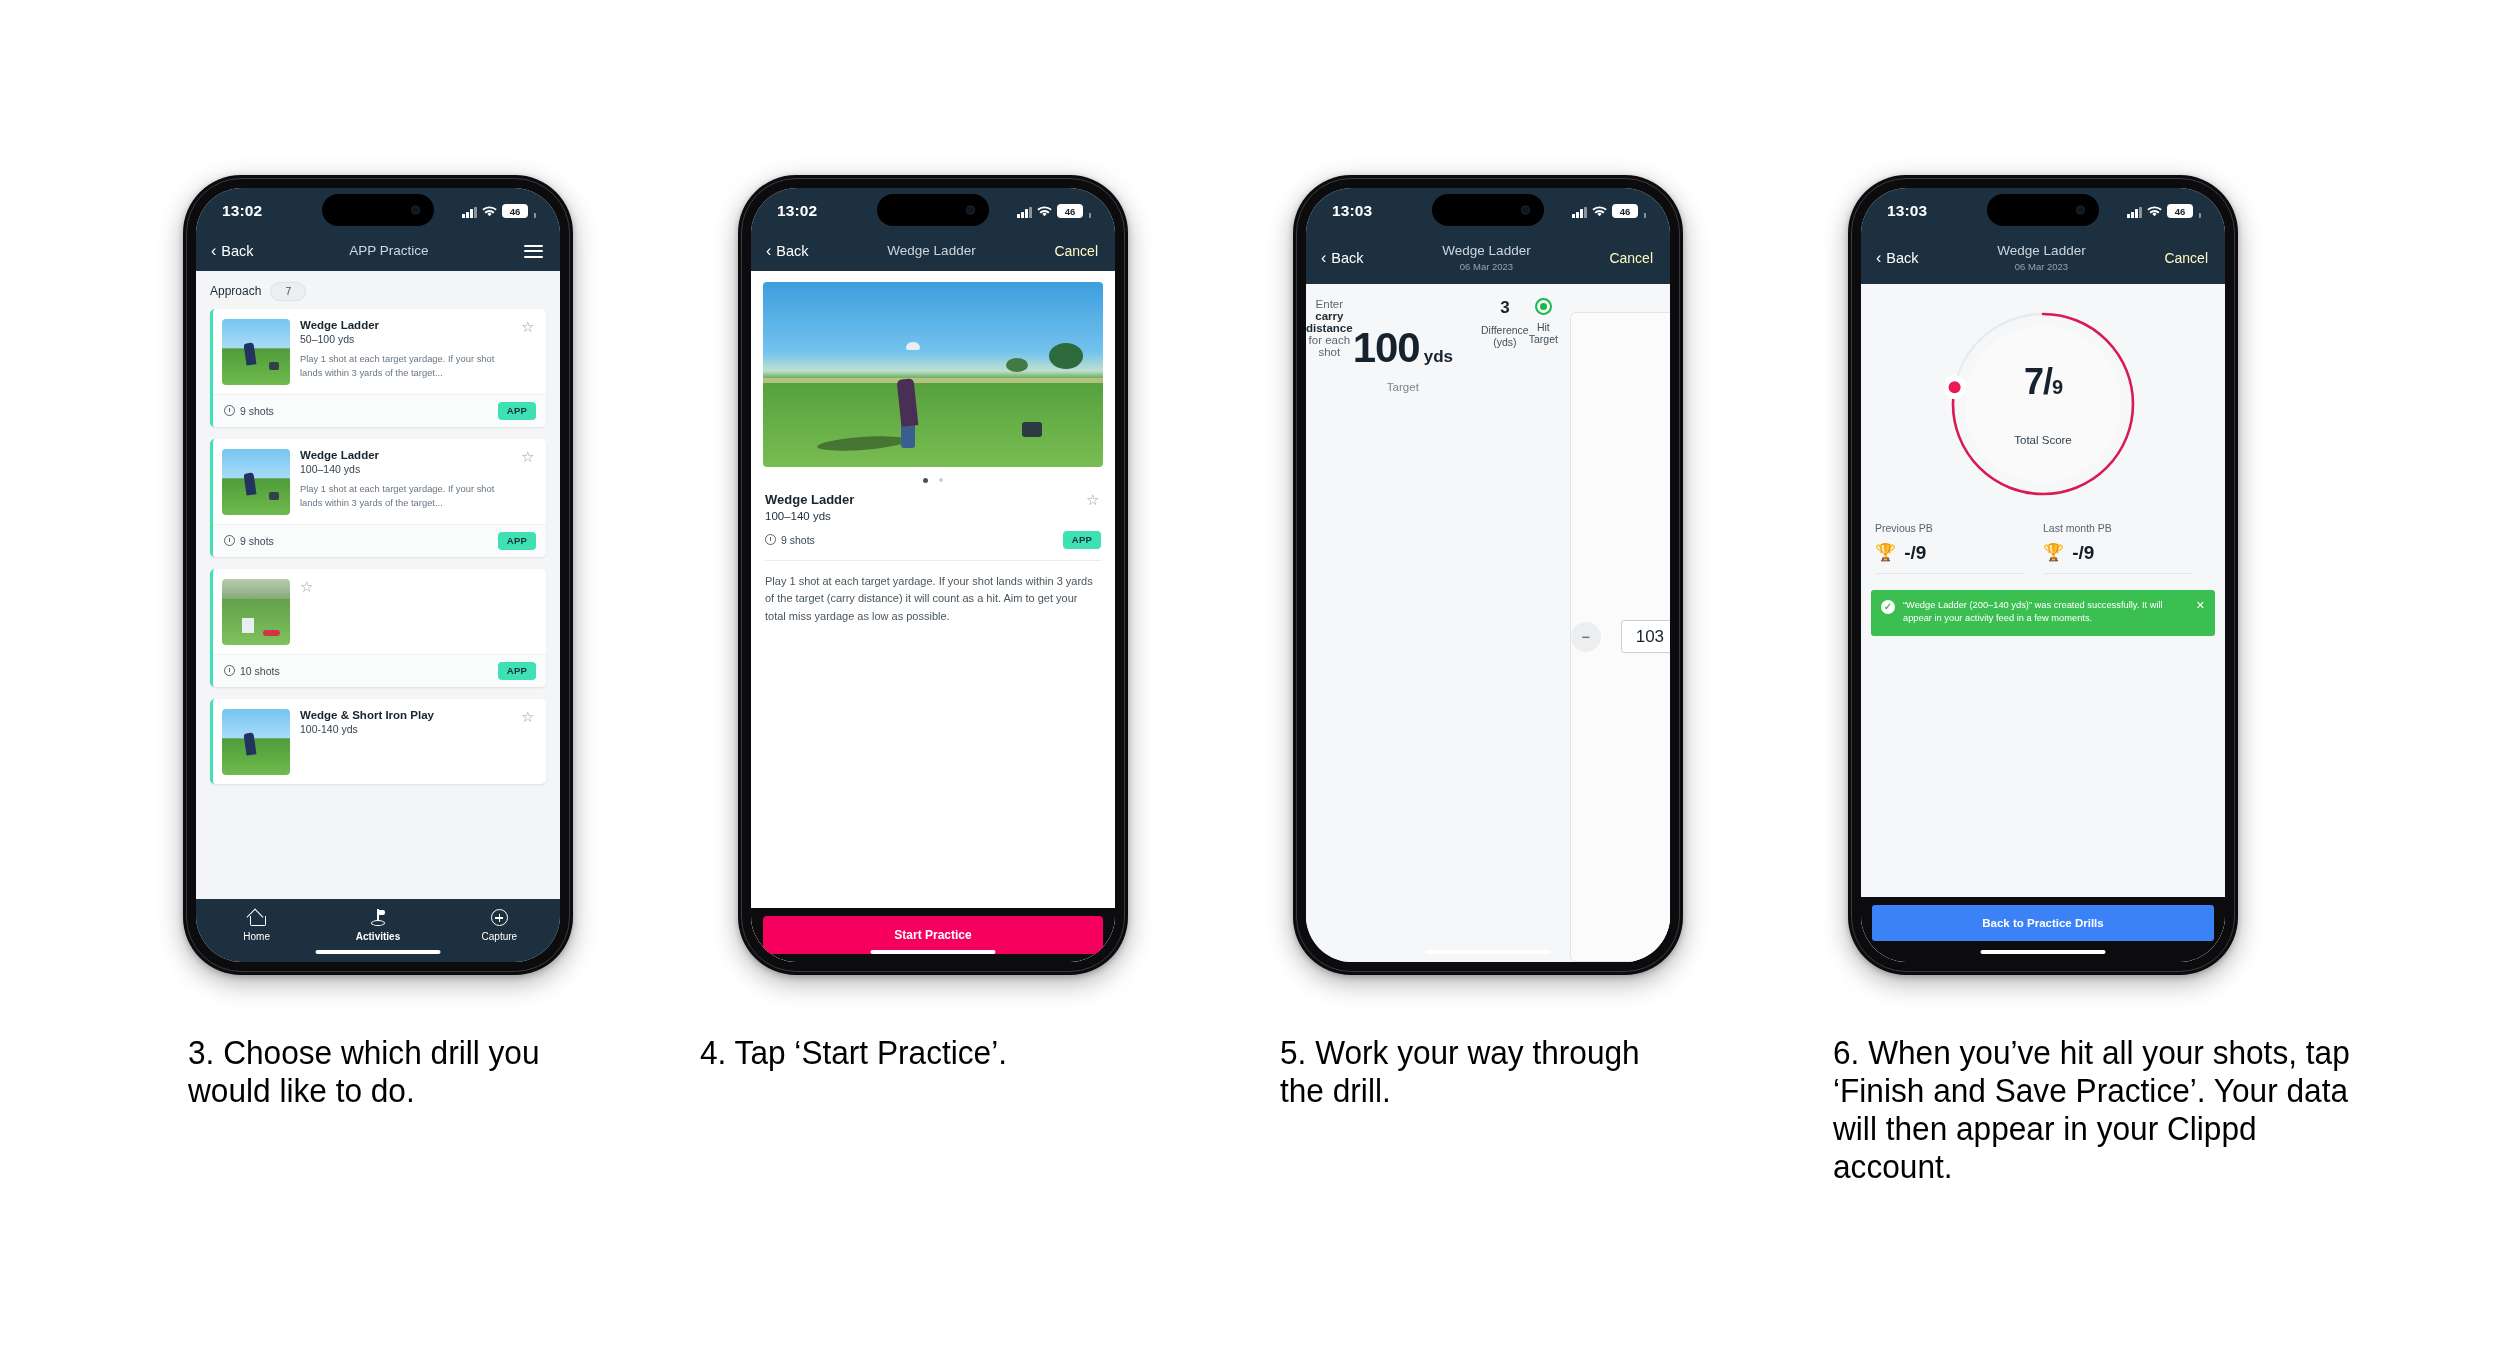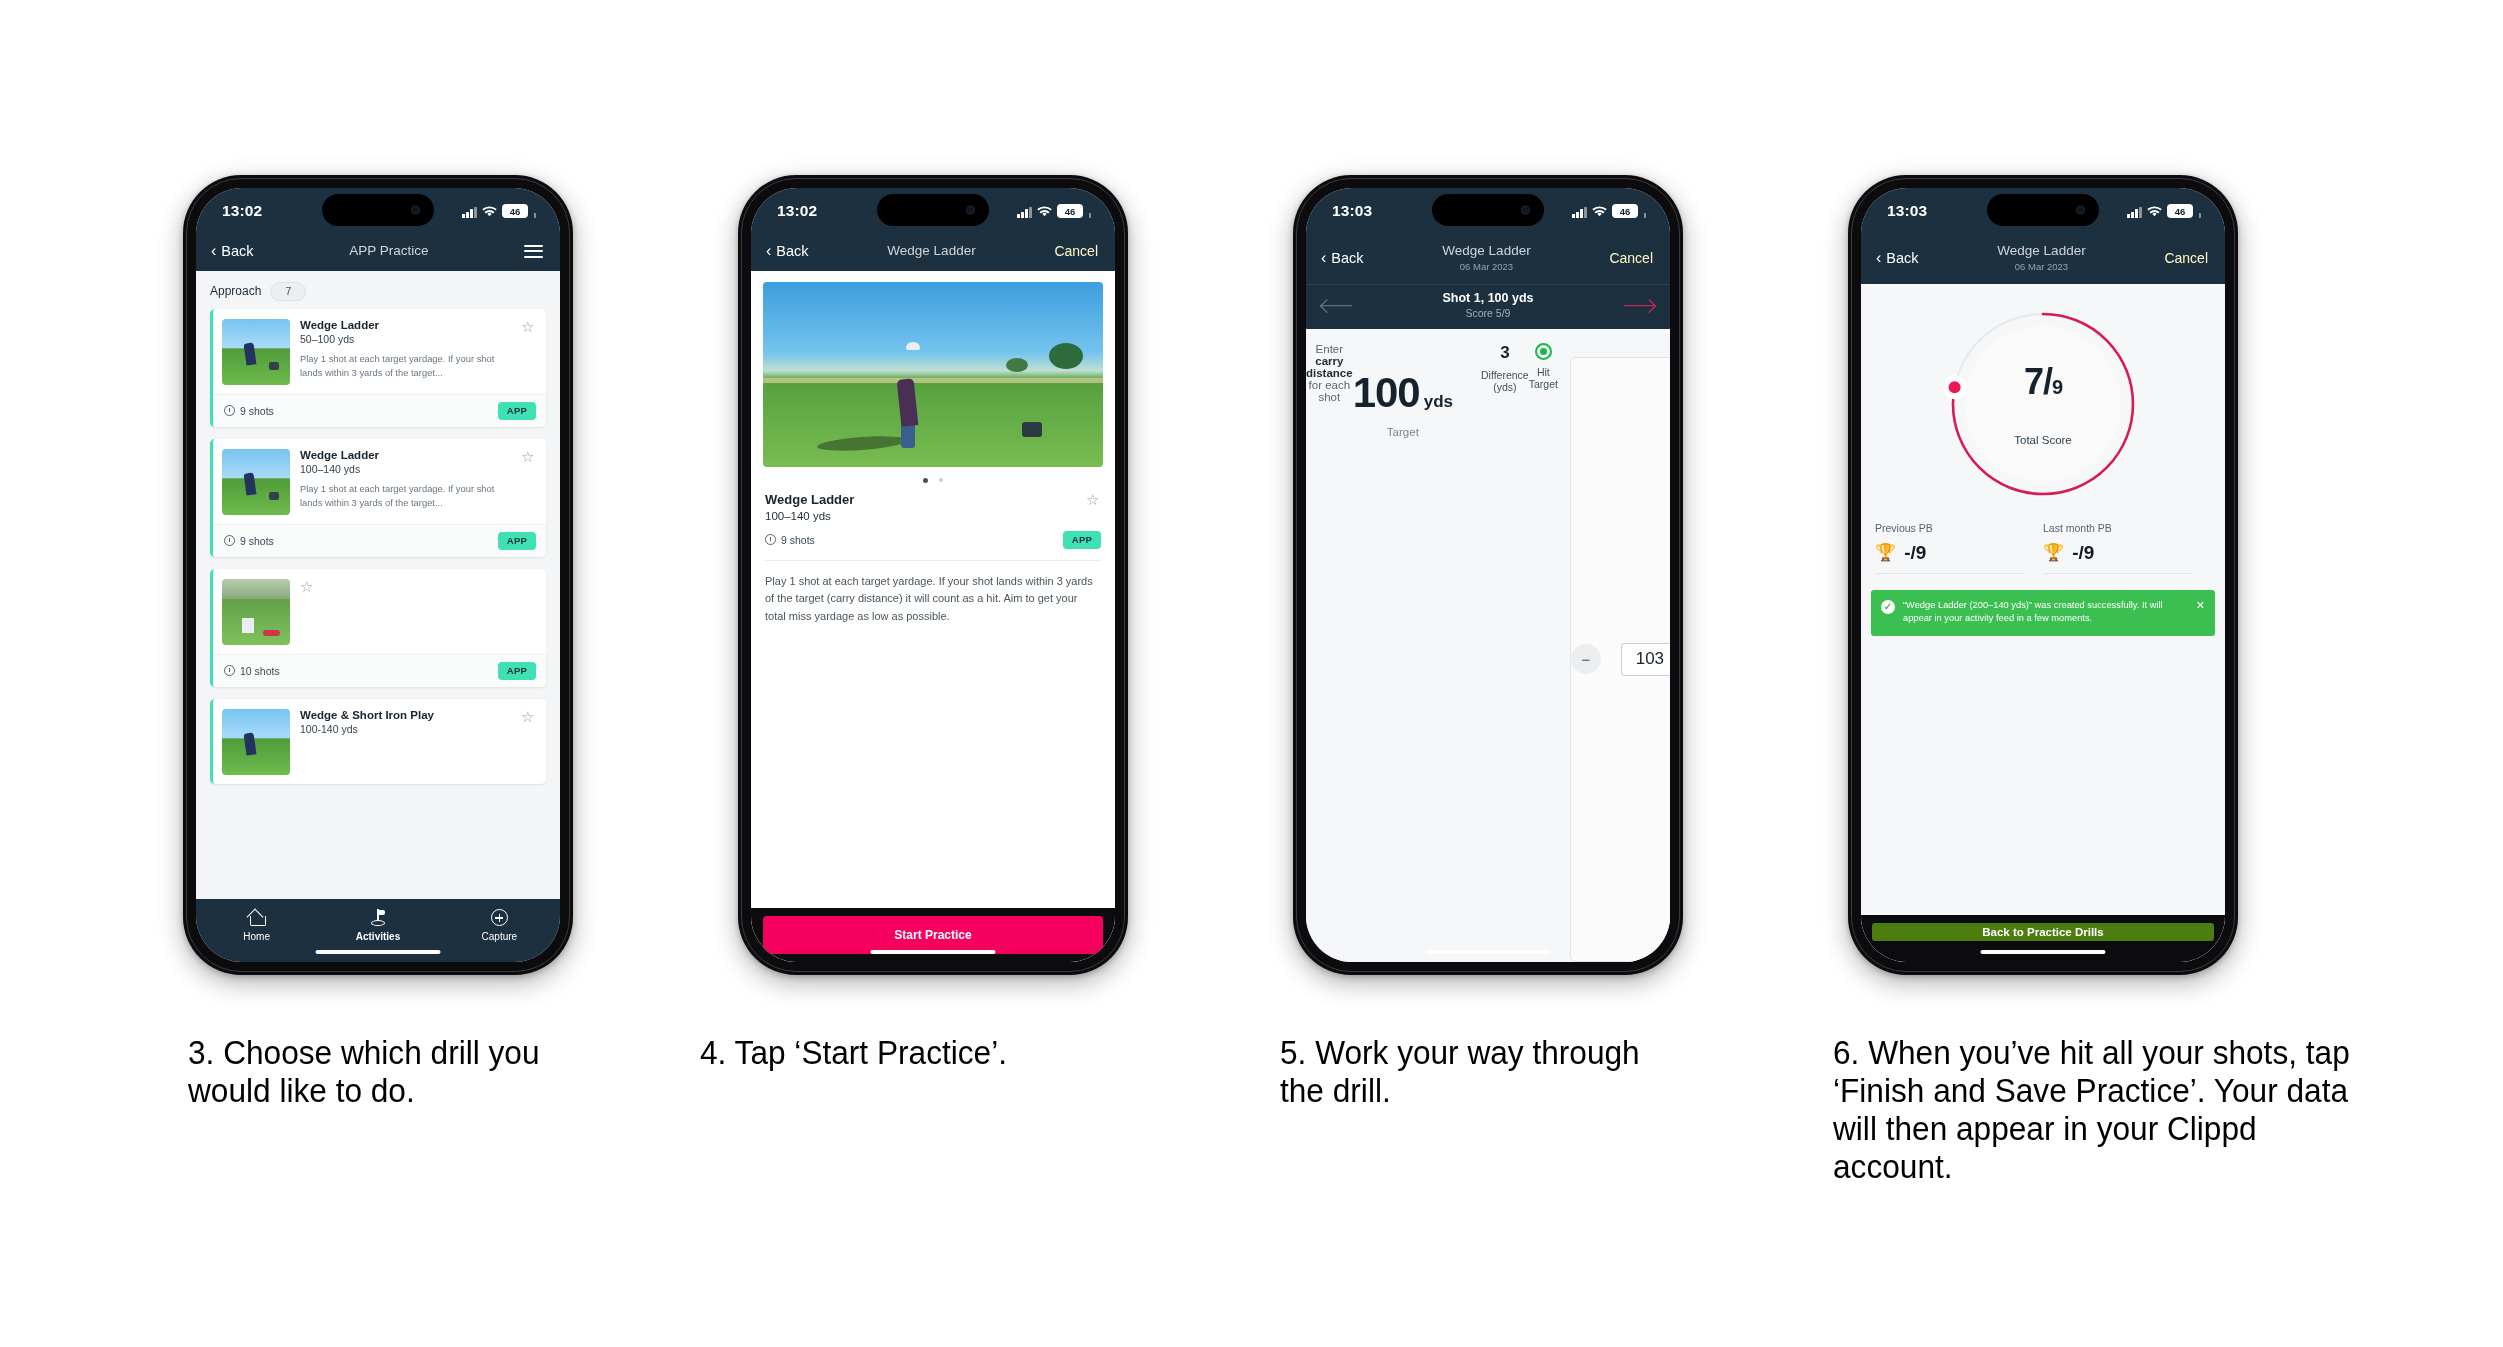--- a/index.html
+++ b/index.html
@@ -244,22 +244,22 @@
   .toast {
     margin: 16px 10px 0; background:#3cbf51; color:#fff; border-radius:3px;
     display:flex; gap:8px; padding:9px 10px 10px;
   }
   .toast-check { flex:0 0 auto; width:14px;height:14px;border-radius:50%;background:#fff;color:#3cbf51;
                  display:flex;align-items:center;justify-content:center;font-size:10px;font-weight:700;margin-top:1px; }
   .toast-msg { flex:1 1 auto; font-size:9.3px; line-height:1.45; }
   .toast-x { flex:0 0 auto; font-size:11px; line-height:1; margin-top:1px; }
   .sum-foot { margin-top:auto; background:#0c0c0e; padding: 8px 11px 21px; }
   .back-drills {
-    background:#4d7c0f; color:#fff; border-radius:3px; text-align:center;
-    padding:3px 0; font-size:11.5px; font-weight:700;
+    background:#3b82f6; color:#fff; border-radius:3px; text-align:center;
+    padding:12px 0; font-size:11.5px; font-weight:700;
   }
 
   
   .caption {
     position:absolute; font-family:"Liberation Sans Narrow","Liberation Sans",sans-serif;
     font-size:34px; line-height:1.12; color:#000; font-stretch:condensed;
     transform: scaleX(.93); transform-origin: left top;
   }
 </style>
 </head>
@@ -511,28 +511,20 @@
           <span class="chev-l">‹</span>
           <span>Back</span>
         </div>
         <div class="nav-title">
           <span>Wedge Ladder</span>
           <span class="sub">06 Mar 2023</span>
         </div>
         <div class="nav-right">Cancel</div>
       </div>
 
-      <div class="shotbar">
-        <span class="arrow left grey"></span>
-        <div class="mid">
-          <div class="t">Shot 1, 100 yds</div>
-          <div class="s">Score 5/9</div>
-        </div>
-        <span class="arrow right pink"></span>
-      </div>
 
       <div class="content">
         <div class="entry">
           <div class="entry-hint"><span>Enter </span><b>carry distance</b><span> for each shot</span></div>
 
           <div class="big-wrap">
             <span class="big-num">100</span><span class="big-unit">yds</span>
             <div class="big-cap">Target</div>
           </div>
 

